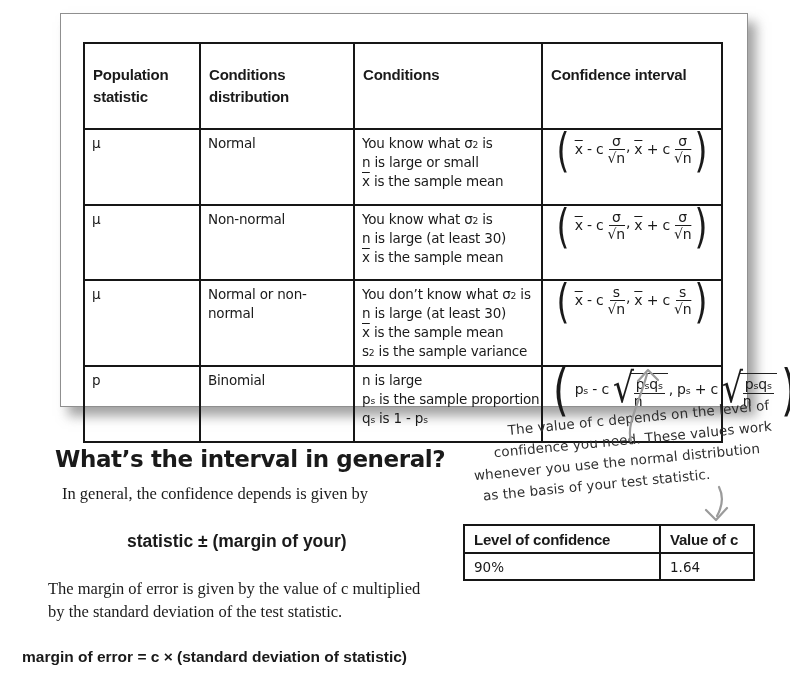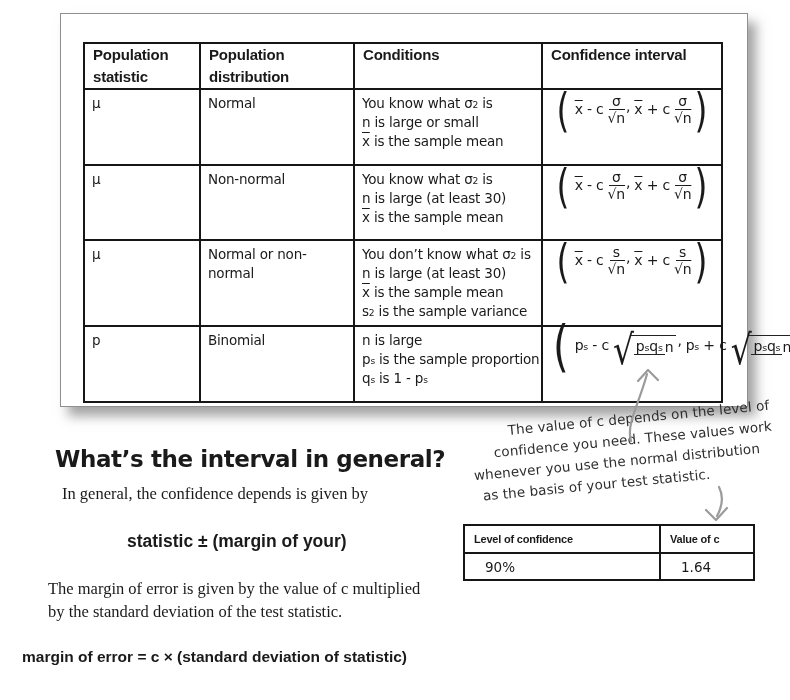--- a/index.html
+++ b/index.html
@@ -13,21 +13,21 @@
     background:#fff;border:1px solid #8f8f8f;
     box-shadow:8px 9px 11px rgba(105,105,105,.62);
   }
   table.main{
     position:absolute;left:22px;top:28px;width:638px;
     border-collapse:collapse;table-layout:fixed;
   }
   table.main th,table.main td{border:2px solid #161616;}
   table.main th{
     font-weight:bold;font-size:15px;line-height:1.45;text-align:left;
-    padding:0 8px;height:40px;vertical-align:top;letter-spacing:-0.2px;
+    padding:20px 8px;height:40px;vertical-align:top;letter-spacing:-0.2px;
   }
   table.main td{
     font-size:13.5px;line-height:1.42;padding:4px 7px;vertical-align:top;
     letter-spacing:-0.2px;font-family:"DejaVu Sans","Liberation Sans",sans-serif;
   }
   #main-rows tr:nth-child(1) td{height:66px;}
   #main-rows tr:nth-child(2) td{height:65px;}
   #main-rows tr:nth-child(3) td{height:75px;}
   #main-rows tr:nth-child(4) td{height:66px;}
   td.c-form{vertical-align:middle;text-align:center;padding:2px 2px;}
@@ -40,21 +40,21 @@
   .paren{font-family:"DejaVu Sans",sans-serif;font-size:46px;font-weight:500;line-height:0;display:inline-block;transform:scaleX(.72);}
   .paren.big{font-size:56px;}
   .fterm{margin:0 3px;}
   .frac{display:inline-flex;flex-direction:column;align-items:center;line-height:1.05;margin:0 1px;}
   .fnum{border-bottom:1.6px solid #222;padding:0 3px 1px;}
   .fden{padding-top:1px;}
   .comma{align-self:flex-end;margin:0 1px 9px 0;}
   .sqrt{display:inline-flex;align-items:flex-start;margin:0 1px;}
   .rad{font-size:33px;line-height:26px;font-weight:400;margin-right:-3px;transform:scaleY(1.25) translateY(3px);display:inline-block;}
   .radbody{border-top:1.7px solid #222;padding:1px 3px 0;margin-top:2px;}
-  .frac2{display:inline-flex;align-items:center;line-height:1.05;}
+  .frac2{display:inline-flex;flex-direction:column;align-items:flex-start;line-height:1.05;}
   .f2num{border-bottom:1.6px solid #222;padding:0 2px 1px;}
   
   .heading{position:absolute;left:55px;top:446px;font-family:"DejaVu Sans",sans-serif;font-weight:bold;font-size:23px;letter-spacing:-0.4px;}
   .intro{position:absolute;left:62px;top:484px;font-family:"Liberation Serif",serif;font-size:16.5px;}
   .gform{position:absolute;left:127px;top:531px;font-weight:bold;font-size:17.5px;}
   .expl{position:absolute;left:48px;top:577px;font-family:"Liberation Serif",serif;font-size:16.5px;line-height:1.4;}
   .mform{position:absolute;left:22px;top:648px;font-weight:bold;font-size:15.5px;}
   
   .annotation{
     position:absolute;left:465px;top:424px;width:340px;
@@ -65,40 +65,40 @@
   .annotation .l0{margin-left:42px;}
   .annotation .l1{margin-left:26px;}
   .annotation .l2{margin-left:4px;}
   .annotation .l3{margin-left:11px;}
   
   table.ctable{
     position:absolute;left:463px;top:524px;width:290px;
     border-collapse:collapse;table-layout:fixed;
   }
   table.ctable th,table.ctable td{border:2px solid #161616;}
-  table.ctable th{font-weight:bold;font-size:11px;text-align:left;padding:3px 9px;height:20px;letter-spacing:-0.2px;}
-  table.ctable td{font-size:13.5px;padding:3px 20px;height:19px;font-family:"DejaVu Sans","Liberation Sans",sans-serif;}
+  table.ctable th{font-weight:bold;font-size:15px;text-align:left;padding:3px 9px;height:20px;letter-spacing:-0.2px;}
+  table.ctable td{font-size:13.5px;padding:3px 9px;height:19px;font-family:"DejaVu Sans","Liberation Sans",sans-serif;}
   
   svg.arrows{position:absolute;left:0;top:0;pointer-events:none;z-index:5;}
 </style>
 </head>
 <body>
 
 <div class="card">
   <table class="main">
     <colgroup>
       <col style="width:116px">
         <col style="width:154px">
         <col style="width:188px">
         <col style="width:180px">
     </colgroup>
     <thead>
       <tr>
         <th>Population statistic</th>
-        <th>Population distribution</th>
+        <th>Conditions distribution</th>
         <th>Conditions</th>
         <th>Confidence interval</th>
       </tr>
     </thead>
     <tbody id="main-rows">
         <tr>
           <td class="c-stat">μ</td>
           <td class="c-dist">Normal</td>
           <td class="c-cond">
             <div class="cond-line">You know what σ<sup>2</sup> is</div>

